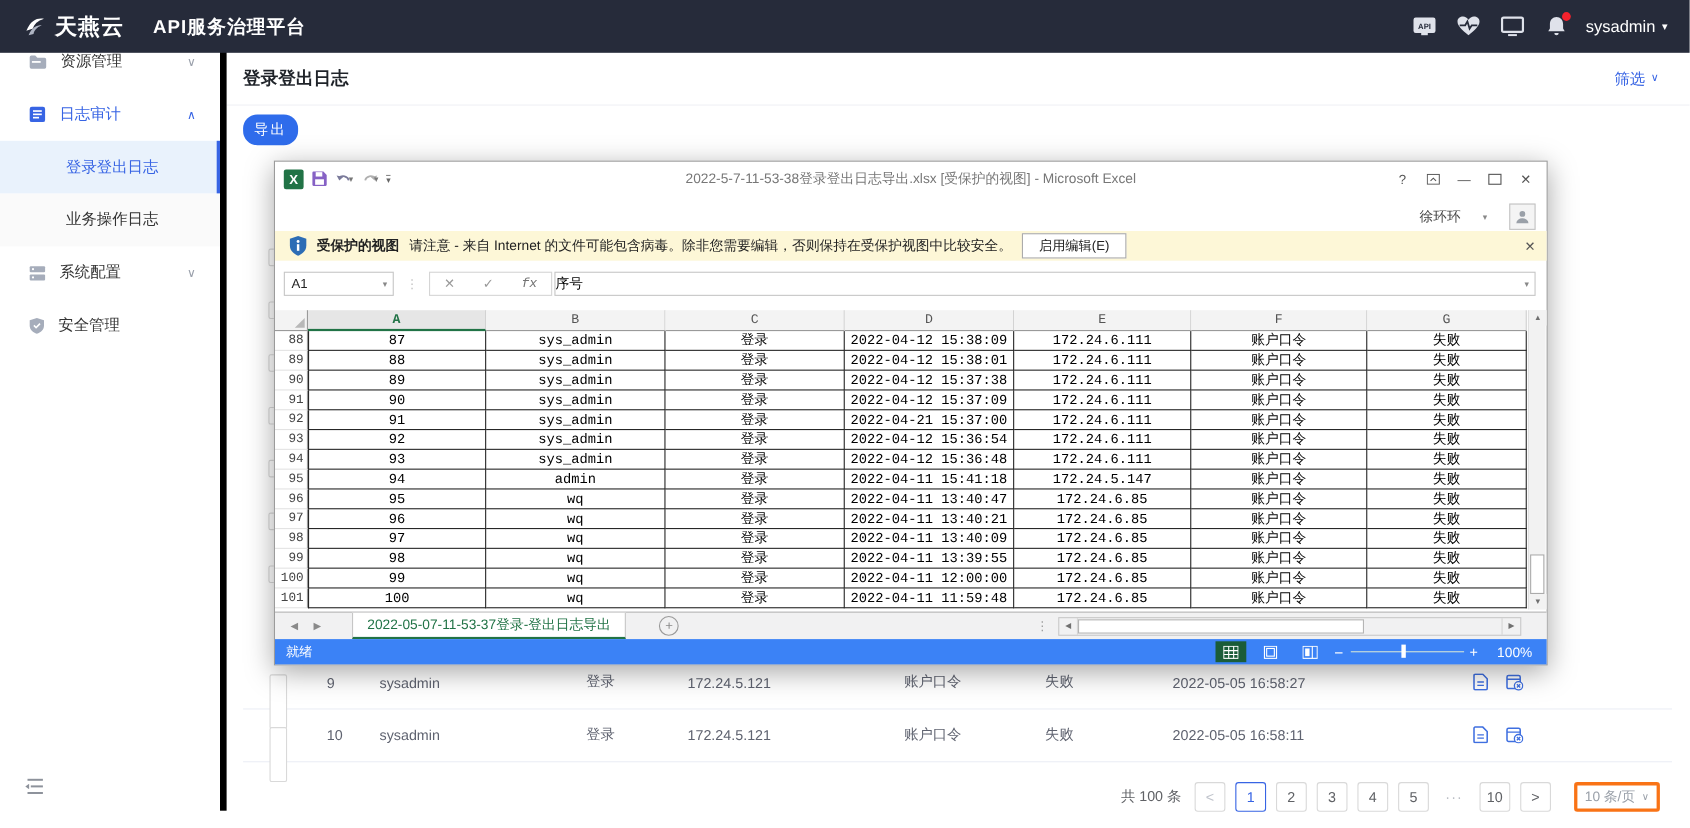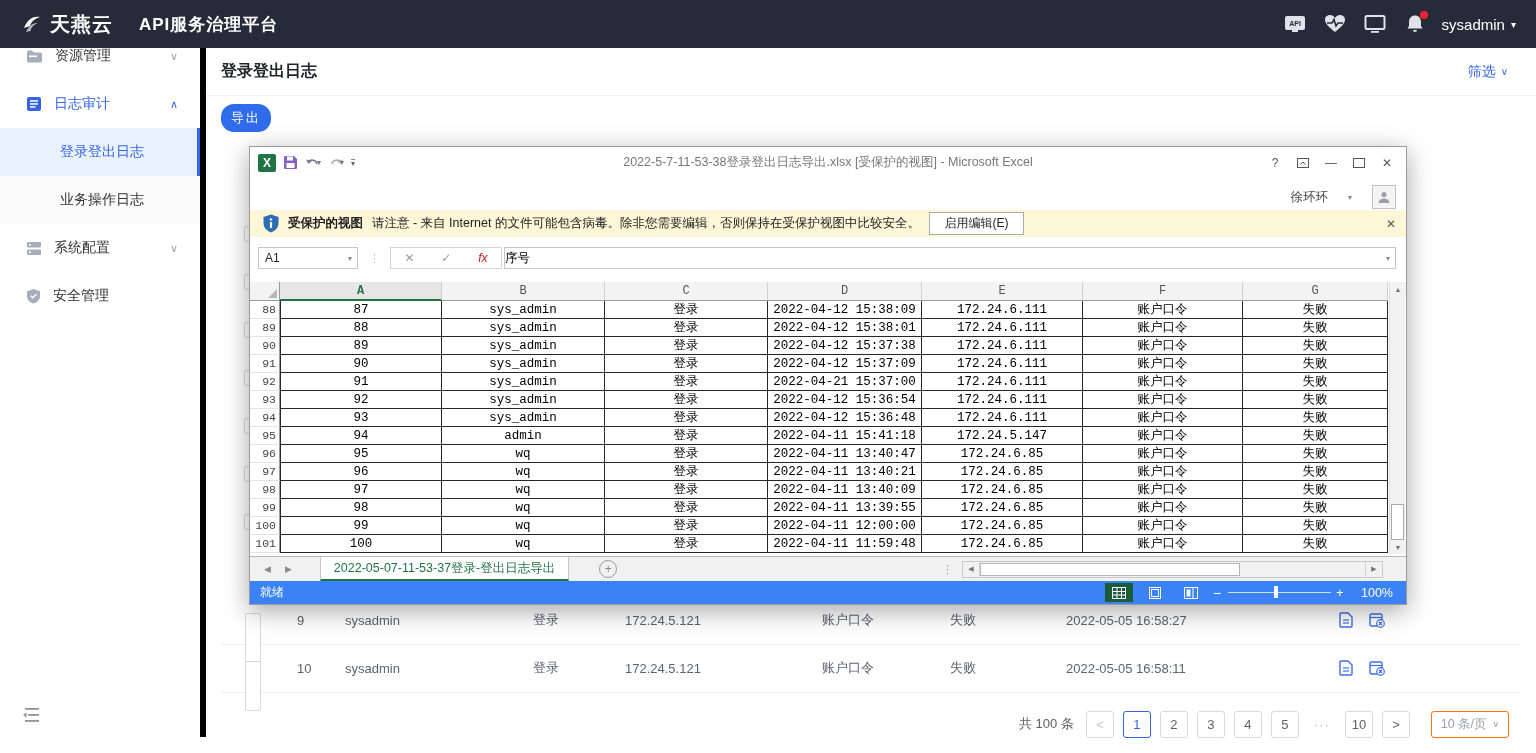--- a/index.html
+++ b/index.html
@@ -48,21 +48,21 @@
   .t-num{left:76px}.t-user{left:124px}.t-type{left:312px}.t-ip{left:404px}
   .t-method{left:601px}.t-result{left:729px}.t-time{left:845px}
   .t-act1{left:1118px}.t-act2{left:1148px}
   
   .pager{position:absolute;left:1019px;top:710px;height:28px;display:flex;align-items:center;gap:9px;font-size:13px;color:#606266;z-index:1}
   .pg-total{margin-right:3px}
   .pg-btn{min-width:28px;height:27px;border:1px solid #d9d9d9;border-radius:3px;background:#fff;display:flex;align-items:center;justify-content:center;cursor:pointer;color:#606266;box-sizing:border-box}
   .pg-btn.active{border-color:#3764e4;color:#3764e4}
   .pg-btn.disabled{color:#c0c4cc}
   .pg-ellipsis{width:28px;text-align:center;color:#b4b8bf;letter-spacing:1px}
-  .pg-size{width:78px;height:27px;border:1px solid #f97316;border-radius:3px;margin-left:12px;display:flex;align-items:center;justify-content:center;color:#9aa0a9;font-size:12.5px;cursor:pointer;box-sizing:border-box}
+  .pg-size{width:78px;height:27px;border:3px solid #f97316;border-radius:3px;margin-left:12px;display:flex;align-items:center;justify-content:center;color:#9aa0a9;font-size:12.5px;cursor:pointer;box-sizing:border-box}
   .pg-size .chev{font-size:9px;margin-left:6px}
   
   .xl-win{position:absolute;left:249px;top:146px;width:1158px;height:459px;background:#fff;border:1px solid #9b9b9b;box-sizing:border-box;box-shadow:0 6px 24px rgba(0,0,0,.35);z-index:10;font-size:12px;color:#444}
   .xl-titlebar{position:absolute;left:0;top:0;width:100%;height:31px;display:flex;align-items:center}
   .xl-qat{display:flex;align-items:center;margin-left:8px;gap:7px}
   .xl-logo{width:18px;height:18px;background:#217346;border-radius:2px;color:#fff;font-weight:bold;font-size:12px;display:flex;align-items:center;justify-content:center}
   .qat-caret{font-size:8px;color:#777;margin-left:-4px}
   .xl-title{position:absolute;left:0;right:0;text-align:center;color:#777;font-size:12.5px;pointer-events:none}
   .xl-ctrls{margin-left:auto;display:flex;align-items:center;margin-right:6px;gap:2px}
   .wc{width:26px;height:20px;display:flex;align-items:center;justify-content:center;color:#555;font-size:12px;cursor:pointer}
@@ -81,21 +81,21 @@
   .warn-msg{margin-left:9px;font-size:12.5px}
   .warn-btn{position:absolute;left:679px;width:93px;height:21px;background:#fff;border:1px solid #ababab;font-size:12px;display:flex;align-items:center;justify-content:center;cursor:pointer}
   .warn-close{position:absolute;right:10px;color:#555;font-size:12px;cursor:pointer}
   
   .xl-fbar{position:absolute;left:0;top:96px;width:100%;height:30px;display:flex;align-items:center}
   .xl-namebox{position:absolute;left:8px;width:100px;height:22px;border:1px solid #c6c6c6;display:flex;align-items:center;box-sizing:border-box}
   .xl-namebox .nm{margin-left:6px;font-size:12px;color:#222}
   .xl-namebox .nb-caret{margin-left:auto;margin-right:5px;font-size:8px;color:#888}
   .fbar-dots{position:absolute;left:119px;color:#c0c0c0;font-size:11px}
   .fbar-btns{position:absolute;left:140px;width:112px;height:22px;border:1px solid #d5d5d5;display:flex;align-items:center;justify-content:space-around;box-sizing:border-box;color:#9a9a9a}
-  .fbar-fx{font-style:italic;font-family:Liberation Sans, sans-serif;color:#b91c1c}
+  .fbar-fx{font-style:italic;font-family:Liberation Mono, monospace;color:#737373}
   .xl-input{position:absolute;left:254px;right:10px;height:22px;border:1px solid #c6c6c6;display:flex;align-items:center;box-sizing:border-box}
   .xl-input .fv{font-size:12.5px;color:#000}
   .xl-input .fi-caret{margin-left:auto;margin-right:5px;font-size:8px;color:#888}
   
   .xl-grid{position:absolute;left:0;top:135px}
   .xl-hdr-row{display:flex;height:19px}
   .xl-corner{width:30px;background:#f3f3f3;border-right:1px solid #9a9a9a;border-bottom:1px solid #9a9a9a;box-sizing:border-box;position:relative}
   .xl-corner::after{content:"";position:absolute;right:2px;bottom:2px;border-style:solid;border-width:0 0 9px 9px;border-color:transparent transparent #b8b8b8 transparent}
   .xl-colhdr{background:#f3f3f3;border-right:1px solid #d0d0d0;border-bottom:1px solid #9a9a9a;box-sizing:border-box;display:flex;align-items:center;justify-content:center;font-size:12px;color:#555;font-family:"Liberation Mono","DejaVu Sans Mono",monospace}
   .xl-colhdr.sel{color:#217346;font-weight:bold;background:#e6e6e6;border-bottom:2px solid #217346}

